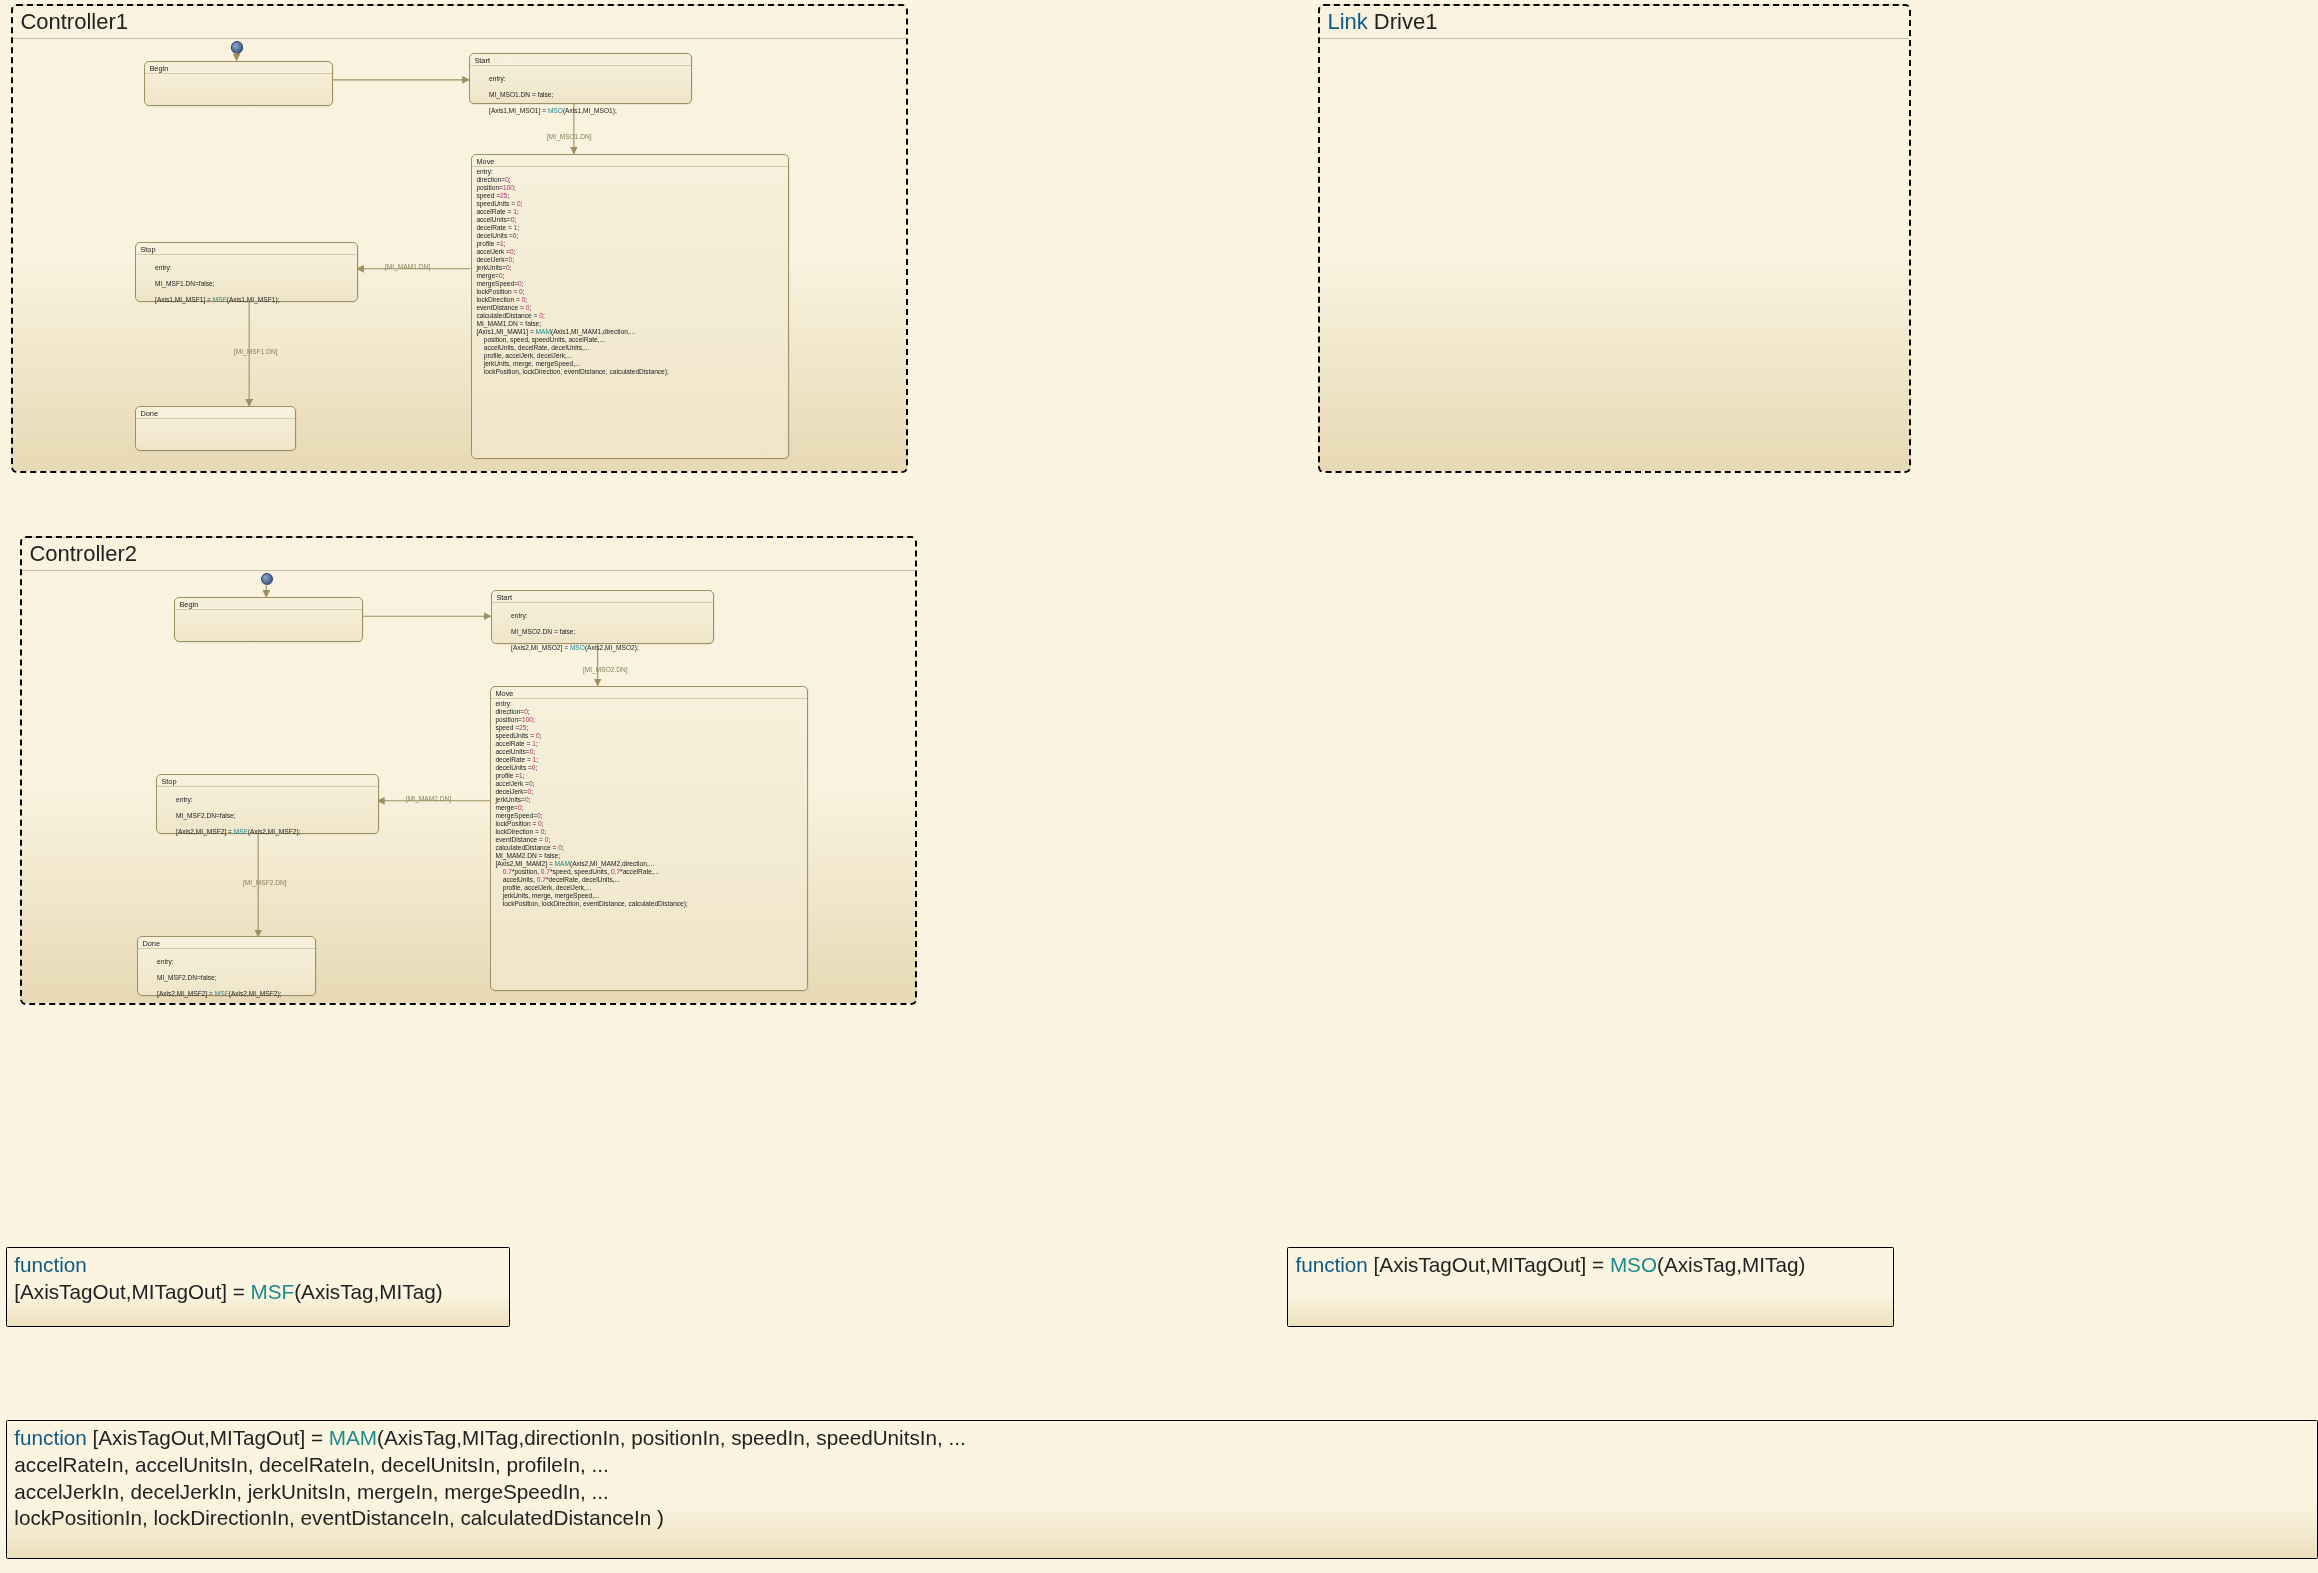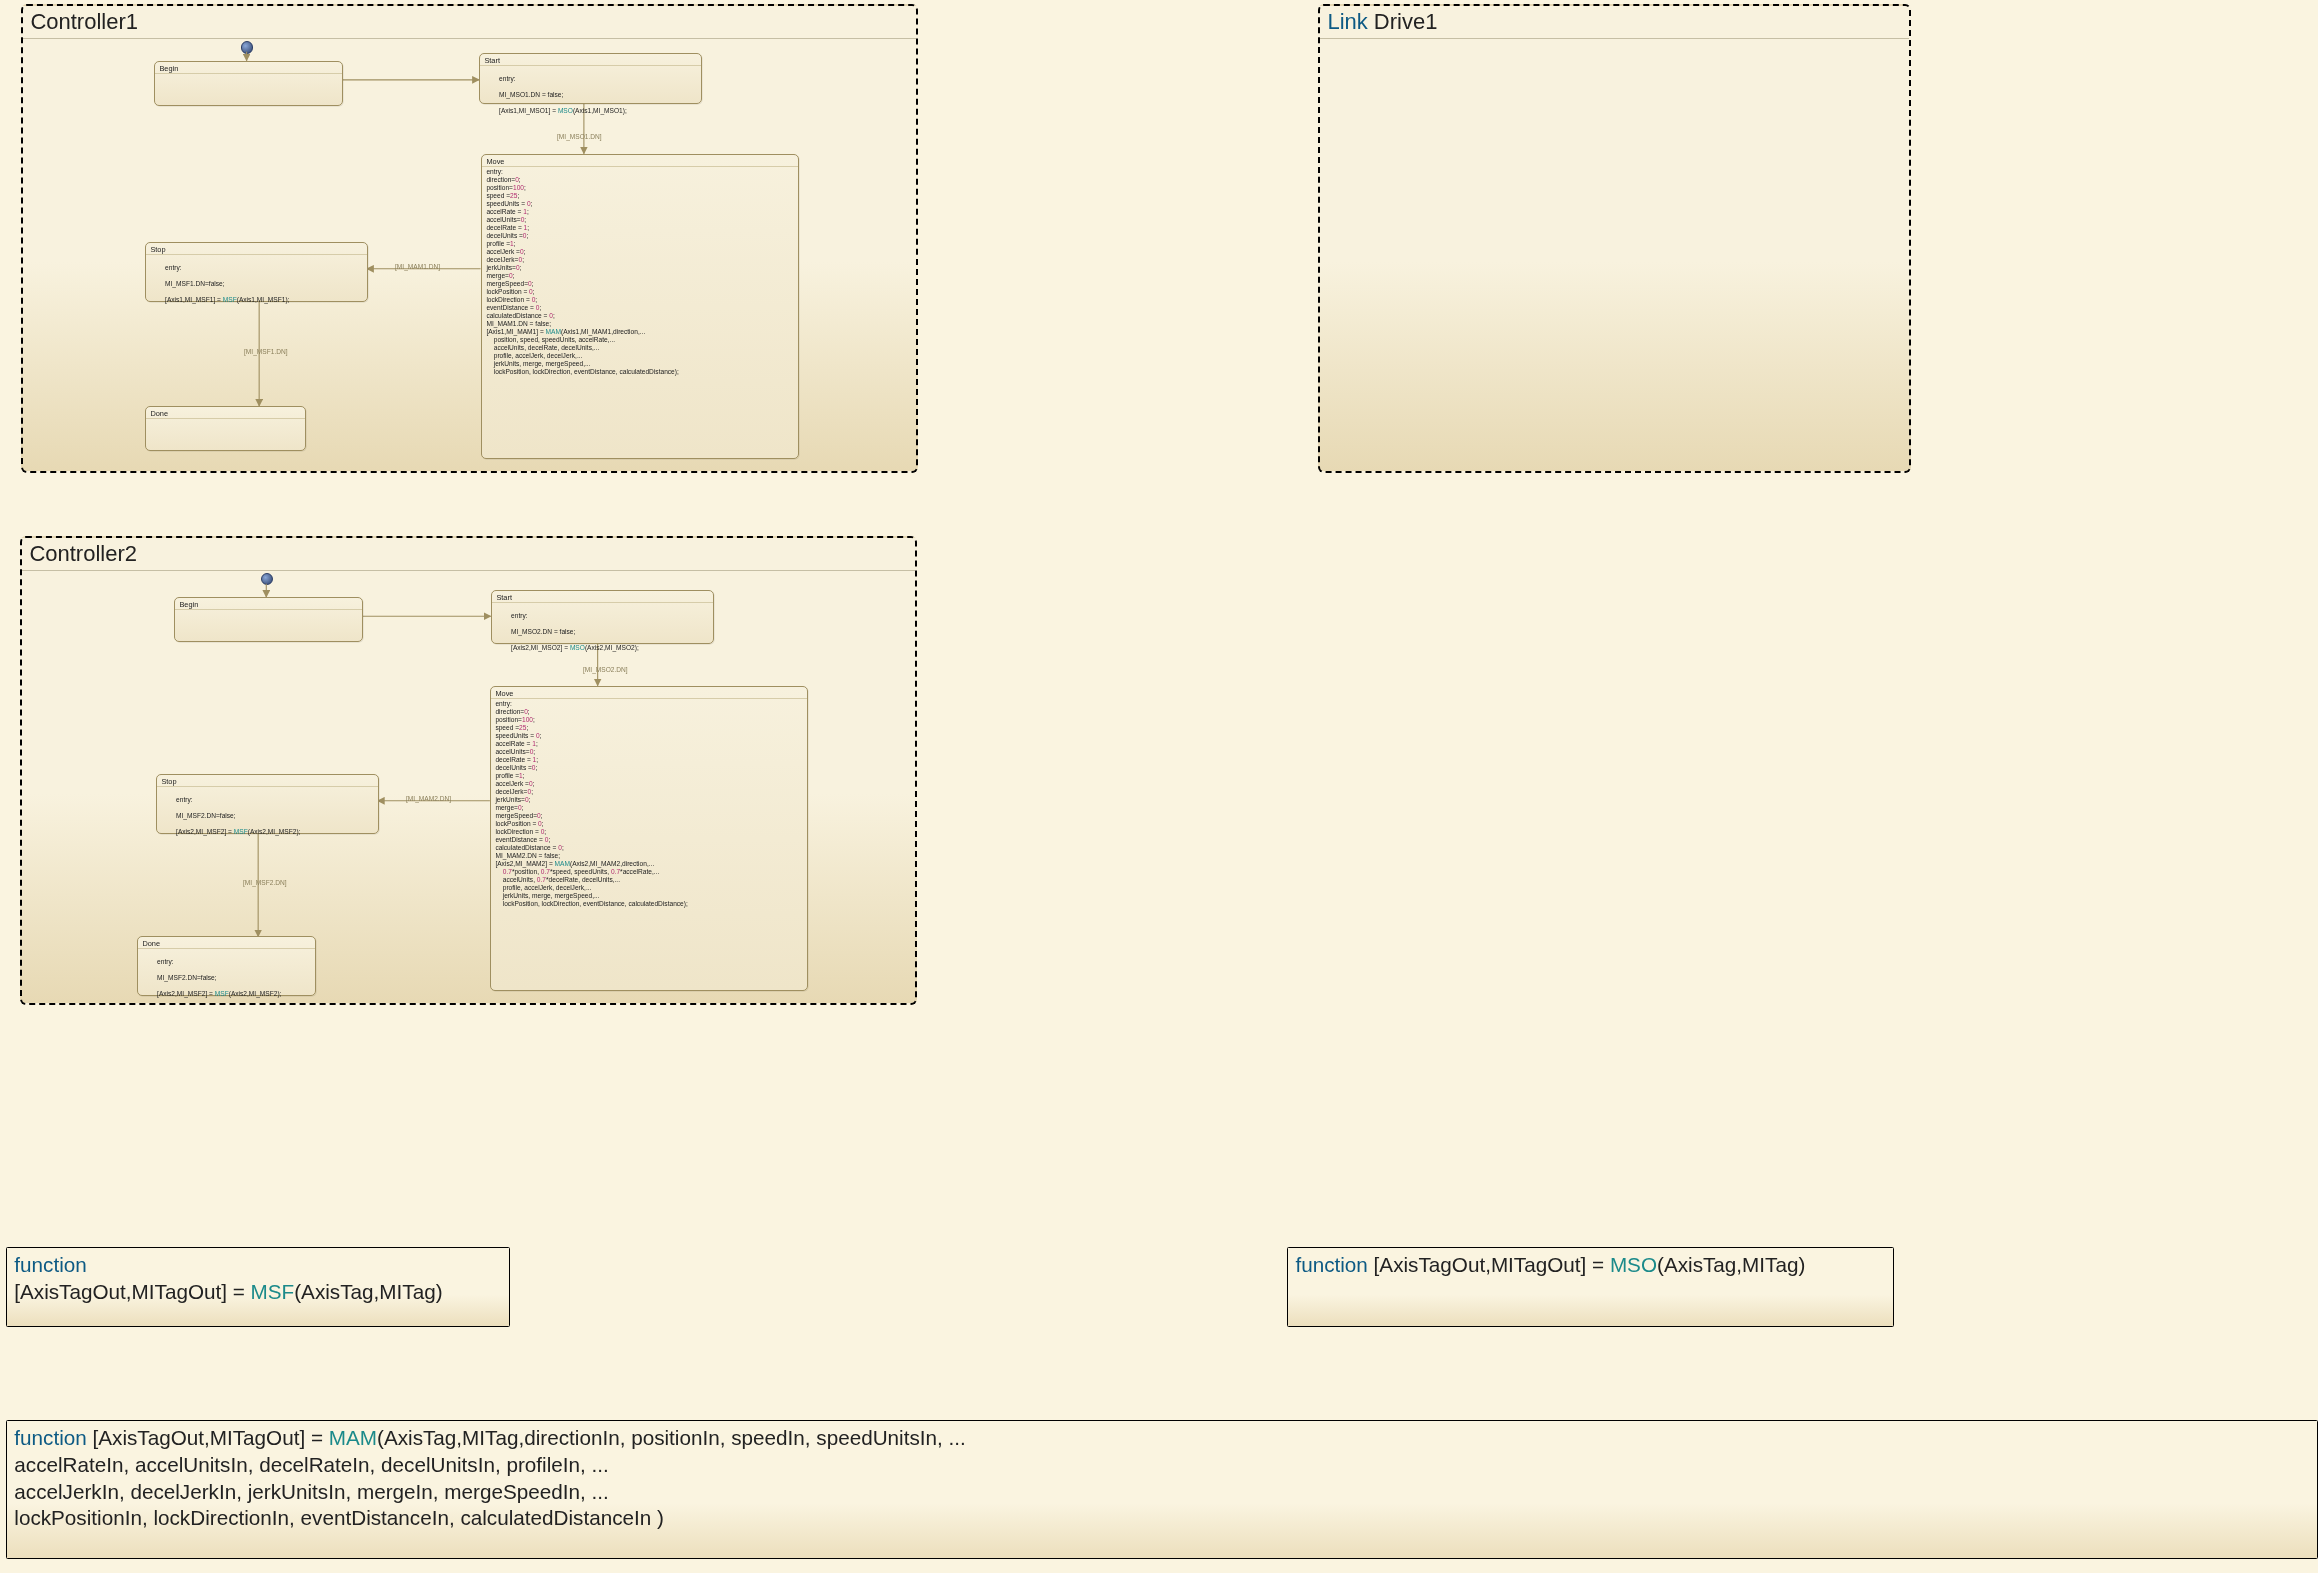--- a/index.html
+++ b/index.html
@@ -26,21 +26,21 @@
      font-size:20.7px;line-height:26.6px;padding:4.4px 7.4px 7.4px 7.4px;}
   .func-block .kw{color:#0d5a84;}
   .func-block .fn{color:#1b8a8a;}
   .func-block.small{font-size:20.7px;}
 </style>
 </head>
 <body>
 
 <div class="canvas">
 
-  <div class="chart-block" style="left:21px;top:4.4px;width:893px;height:465px;text-decoration:underline;">
+  <div class="chart-block" style="left:11px;top:4.4px;width:893px;height:465px;text-decoration:underline;">
     <div class="chart-title">Controller1</div>
     <div class="chart-title-rule"></div>
     <div class="init-dot" style="left:218px;top:35px;"></div>
 
     <svg class="wires" width="893" height="465" viewBox="0 0 1210 630">
       <defs>
         <marker id="ah1" viewBox="0 0 10 10" refX="9" refY="5" markerWidth="7" markerHeight="7" orient="auto">
           <path d="M0,0 L10,5 L0,10 z" fill="#9f8f60"></path>
         </marker>
       </defs>

